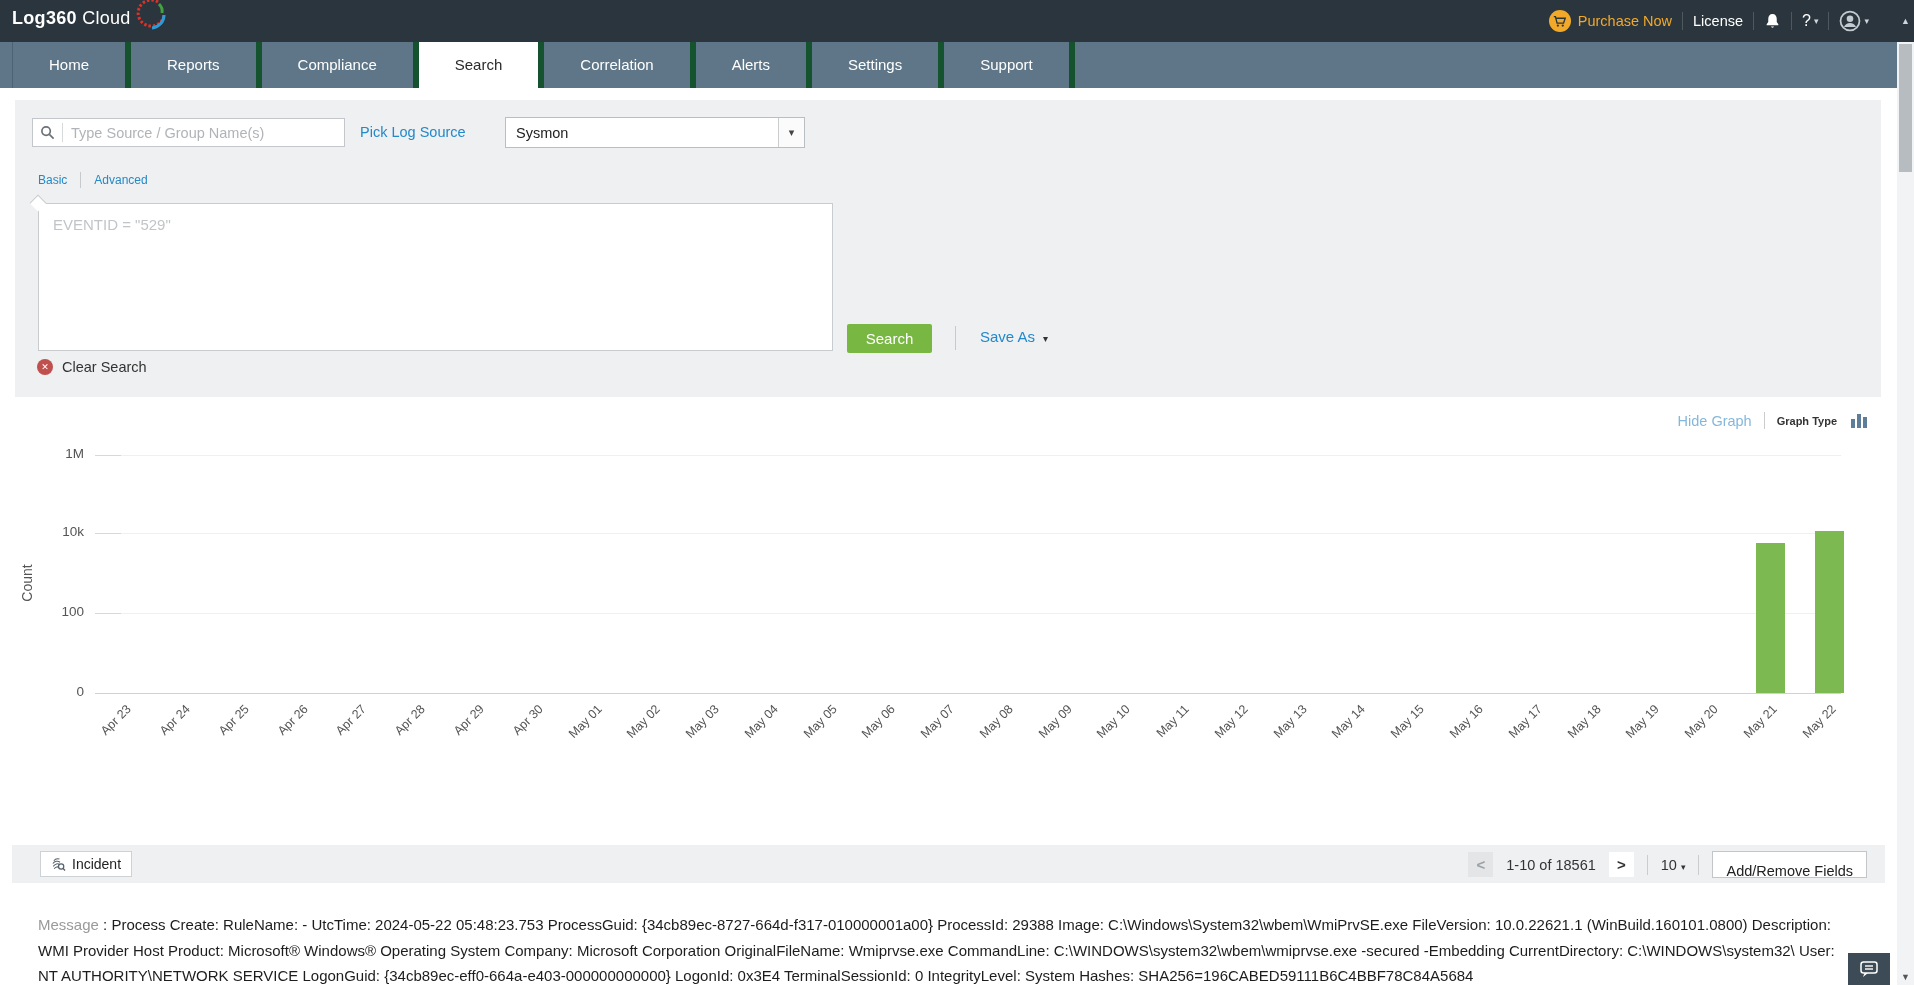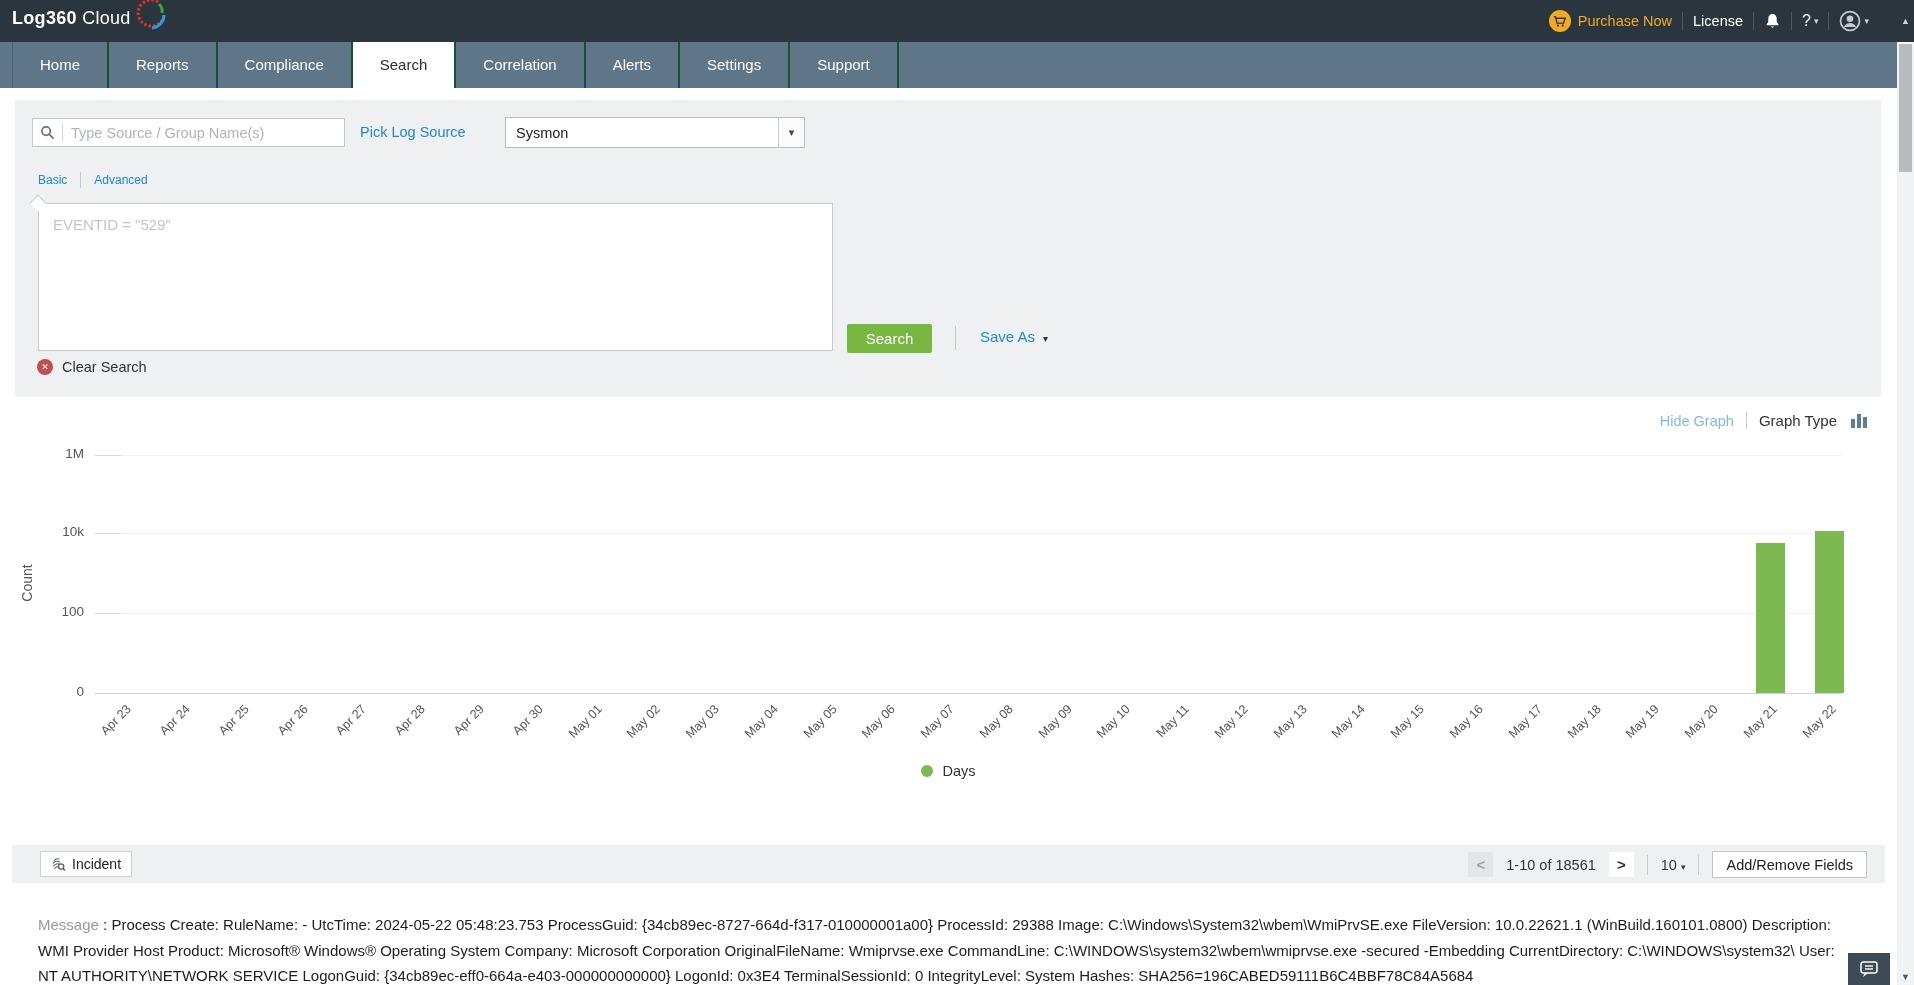--- a/index.html
+++ b/index.html
@@ -21,22 +21,22 @@
   .hdr-div { width:1px; height:18px; background:#4d585f; }
   .purchase { display:flex; align-items:center; gap:7px; color:#f2a929; font-size:14.5px; cursor:pointer; }
   .cart-circ { width:22px; height:22px; border-radius:50%; background:#f2a929; display:flex; align-items:center; justify-content:center; }
   .license { color:#fff; font-size:14.5px; cursor:pointer; }
   .help { color:#fff; font-size:16px; cursor:pointer; }
   .caret { color:#cfd5d9; font-size:9px; margin-left:3px; }
   .icon-btn { display:flex; align-items:center; cursor:pointer; }
 
   
   .navbar { position:absolute; top:42px; left:0; right:17px; height:46px; background:#5e7687; display:flex; padding-left:12px; }
-  .tab { height:46px; line-height:46px; padding:0 27px; color:#fff; font-size:15px;
-    border-right:2px solid #14532d; cursor:pointer; white-space:nowrap; }
+  .tab { height:46px; line-height:46px; padding:0 36px; color:#fff; font-size:15px;
+    border-right:6px solid #14532d; cursor:pointer; white-space:nowrap; }
   .tab:first-child { border-left:1px solid #4d6374; }
   .tab.active { background:#fff; color:#2b2b2b; }
 
   
   .panel { position:absolute; top:100px; left:15px; right:33px; height:297px; background:#eef0f1;padding-left:43px; }
   .srcbox { position:absolute; left:17px; top:18px; width:313px; height:29px; background:#fff;
     border:1px solid #c3c7cb; display:flex; align-items:center; }
   .srcbox .mag { padding:0 7px; display:flex; }
   .srcbox .vdiv { width:1px; height:19px; background:#d7dadd; }
   .srcbox input { border:none; outline:none; flex:1; font-size:14.5px; padding:0 8px;
@@ -69,21 +69,21 @@
   .clear { position:absolute; left:22px; top:259px; display:flex; align-items:center; gap:9px; cursor:pointer; }
   .clear-x { width:16px; height:16px; border-radius:50%; background:#c0504d; color:#fff; font-size:9px;
     display:flex; align-items:center; justify-content:center; }
   .clear-label { font-size:14.5px; color:#333; }
 
   
   .chart { position:absolute; top:397px; left:0; right:17px; height:448px; background:#fff; }
   .graph-ctl { position:absolute; right:30px; top:15px; display:flex; align-items:center; gap:12px; }
   .hidegraph { color:#85b7dc; font-size:14.5px; cursor:pointer; }
   .ctl-div { width:1px; height:17px; background:#ccc; }
-  .graphtype { color:#333; font-size:15px; }
+  .graphtype { color:#333; font-size:11px;font-weight:bold; }
   .gt-icon { display:flex; align-items:flex-end; gap:2px; cursor:pointer; margin-left:2px; }
   .gt-icon i { display:block; width:4px; background:#5d7d99; }
   .gridline { position:absolute; left:95px; right:56px; height:1px; background:#eef0f2; }
   .gridline .dash { position:absolute; left:0; top:0; width:26px; height:1px; background:#d8d8d8; }
   .baseline { position:absolute; left:95px; right:56px; height:1px; background:#c3d5e2; top:296px; }
   .ytick { position:absolute; width:48px; text-align:right; left:36px; color:#555; font-size:13.5px; }
   .ylab { position:absolute; left:8px; top:178px; color:#555; font-size:14px;
     transform:rotate(-90deg); transform-origin:center; }
   .xlab { position:absolute; top:305px; width:60px; text-align:right; color:#555; font-size:12.5px;
     transform:rotate(-45deg); transform-origin:top right; white-space:nowrap; }
@@ -100,21 +100,21 @@
   .pager { position:absolute; right:18px; top:6px; height:27px; display:flex; align-items:center; gap:13px; }
   .pg-prev { width:25px; height:25px; background:#e3e5e7; color:#9aa0a5; font-size:15px; font-weight:bold;
     display:flex; align-items:center; justify-content:center; cursor:default; }
   .pg-next { width:25px; height:25px; background:#fff; color:#333; font-size:15px; font-weight:bold;
     display:flex; align-items:center; justify-content:center; cursor:pointer; }
   .pg-count { font-size:14.5px; color:#333; }
   .pg-div { width:1px; height:20px; background:#c9cdd0; }
   .pg-size { font-size:14.5px; color:#333; cursor:pointer; }
   .pg-size .caret { color:#333; font-size:9px; margin-left:4px; }
   .addrm { height:27px; background:#fff; border:1px solid #c2c6c9; font-size:14.5px; color:#222;
-    padding:4px 13px; cursor:pointer; font-family:"Liberation Sans", sans-serif; }
+    padding:11px 13px; cursor:pointer; font-family:"Liberation Sans", sans-serif; }
 
   
   .message { position:absolute; top:912px; left:38px; width:1800px; font-size:15px; color:#1d1d1d;
     line-height:25.5px; word-break:break-word; }
   .msg-label { color:#9a9a9a; }
 
   
   .chatbtn { position:absolute; left:1848px; top:953px; width:42px; height:32px; background:#3c4b55;
     display:flex; align-items:center; justify-content:center; cursor:pointer; z-index:60; }
 </style>
@@ -278,24 +278,20 @@
       <div class="xlab" style="left: 1474.78px;">May 17</div>
       <div class="xlab" style="left: 1533.55px;">May 18</div>
       <div class="xlab" style="left: 1592.32px;">May 19</div>
       <div class="xlab" style="left: 1651.08px;">May 20</div>
       <div class="xlab" style="left: 1709.85px;">May 21</div>
       <div class="bar" style="left: 1755.85px; top: 146.072px; height: 149.928px; background: rgb(124, 185, 80);"></div>
       <div class="xlab" style="left: 1768.62px;">May 22</div>
       <div class="bar" style="left: 1814.62px; top: 133.572px; height: 162.428px; background: rgb(124, 185, 80);"></div>
     </div>
 
-  <div class="legend">
-    <span class="legend-dot"></span>
-    <span class="legend-label">Days</span>
-  </div>
 </div>
 
 <div class="toolbar">
   <div class="incident">
     <svg width="15" height="15" viewBox="0 0 16 16">
         <path d="M3 4c1.5-2 4-2.6 6-1.8M2 7c1.8-2.6 5.4-3.2 7.6-1.4M2.4 10c2-3 5-3.4 7-1.6M3.4 12.6c1.6-2.2 3.6-2.6 5.2-1.4" fill="none" stroke="#55616b" stroke-width="1.1"></path>
         <circle cx="10.8" cy="10.2" r="2.8" fill="none" stroke="#55616b" stroke-width="1.3"></circle>
         <line x1="12.9" y1="12.3" x2="15" y2="14.4" stroke="#55616b" stroke-width="1.4"></line>
       </svg>
     <span>Incident</span>

